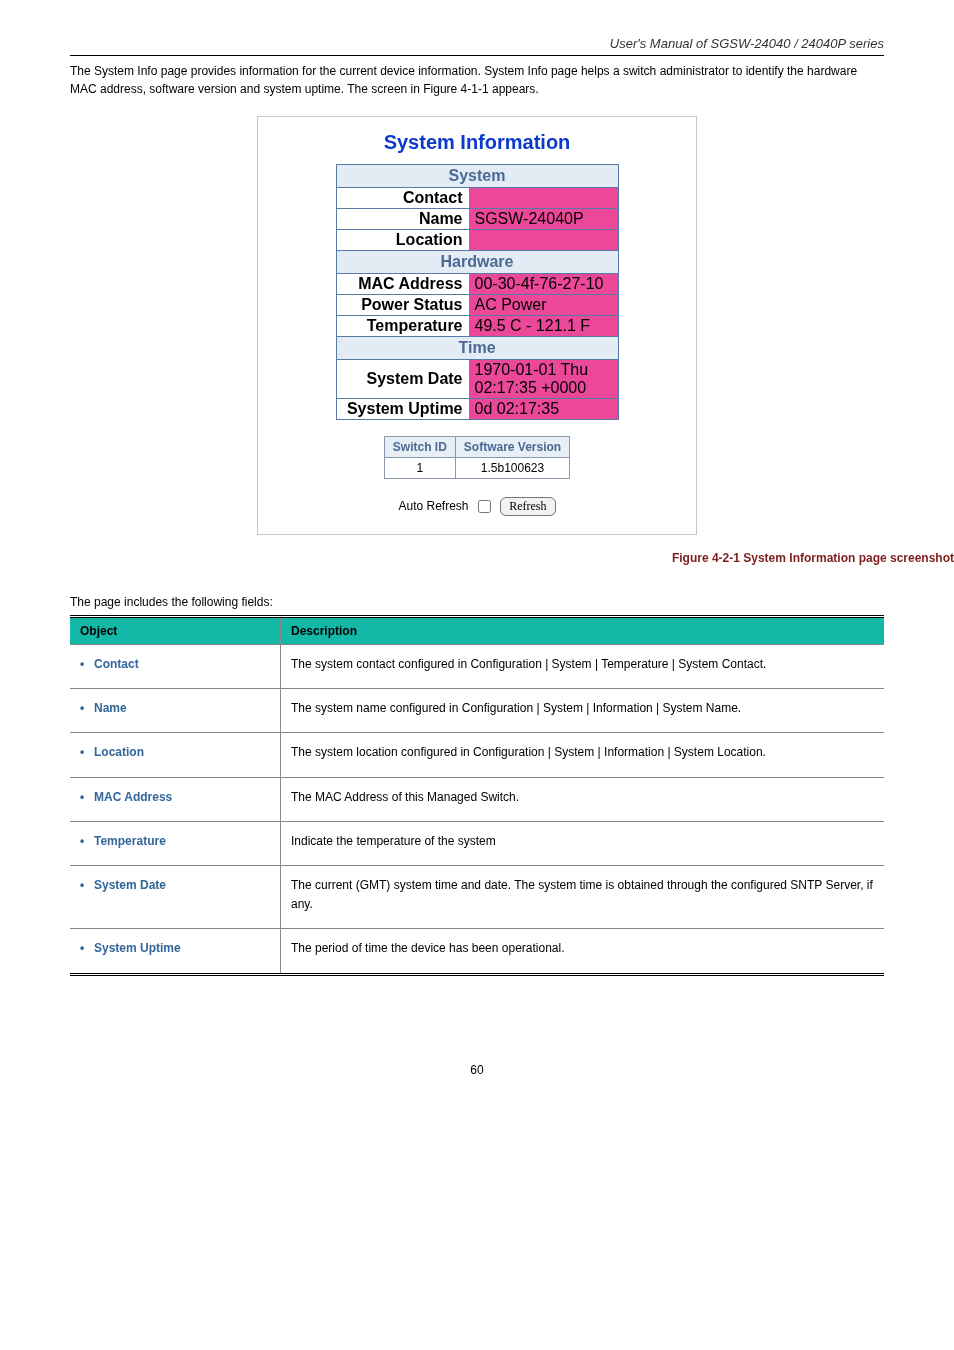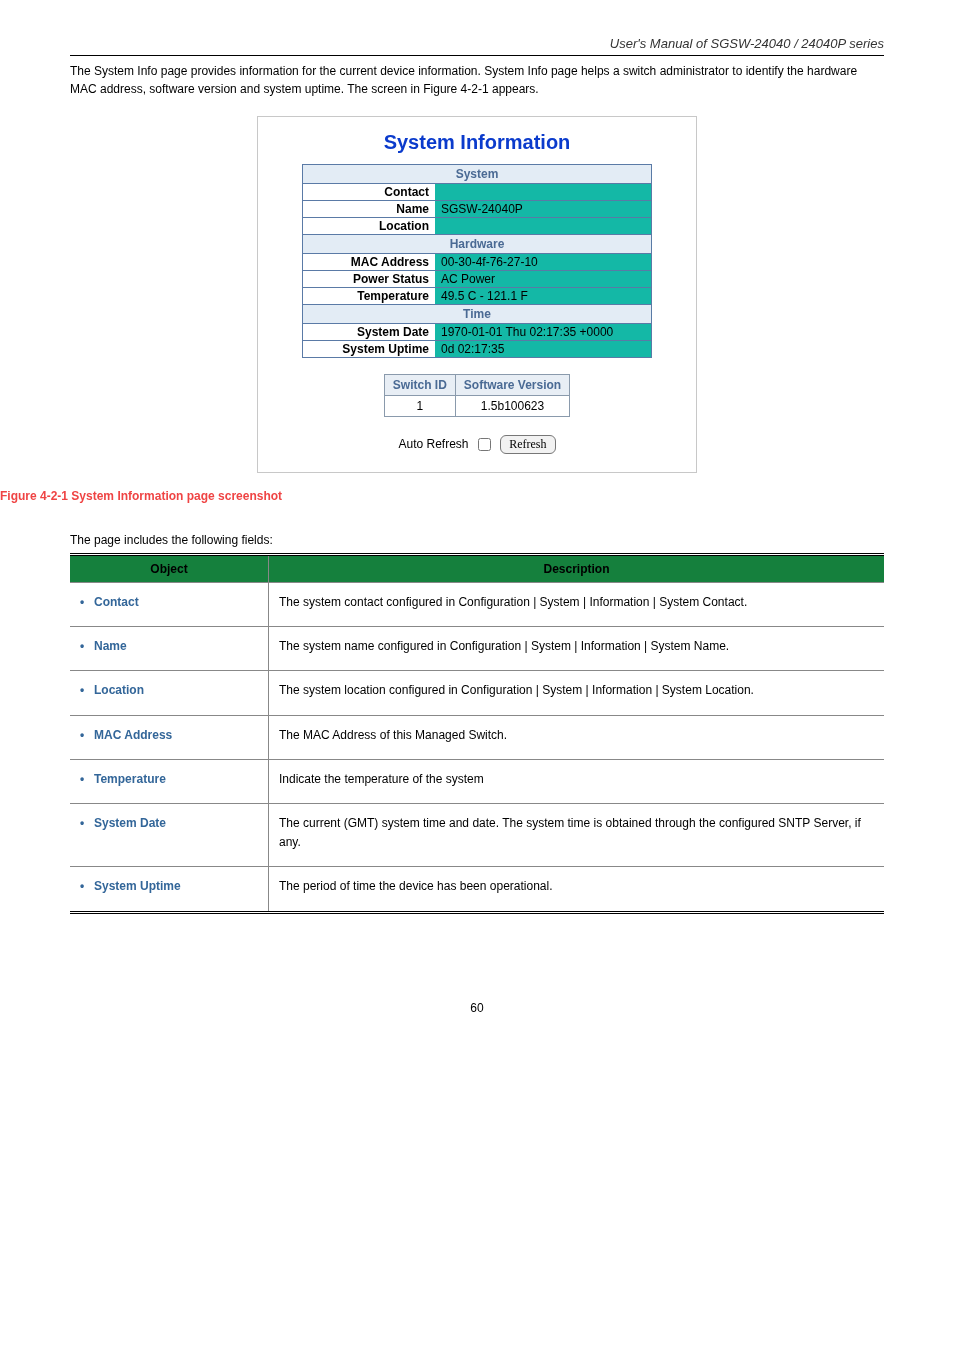--- a/index.html
+++ b/index.html
@@ -50,28 +50,28 @@
   .si-title {
     color: #0b3bcc;
     font-weight: bold;
     font-size: 20px;
     text-align: center;
     font-family: Arial, sans-serif;
     margin: 4px 0 10px 0;
   }
   table.si {
     border-collapse: collapse;
-    width: 350px;
+    width: 283px;
     margin: 0 auto;
-    font-size: 12px;
+    font-size: 16px;
   }
   table.si td {
     border: 1px solid #5a7aa6;
     padding: 1px 6px;
-    background: #14b8a6;
+    background: #ec4899;
     vertical-align: middle;
   }
   table.si td.hdr {
     background: #e3ecf5;
     color: #4a6a94;
     font-weight: bold;
     text-align: center;
     padding: 2px 0;
   }
   table.si td.lab {
@@ -115,46 +115,46 @@
   .btn-refresh {
     font-family: "Times New Roman", serif;
     font-size: 12px;
     padding: 1px 8px;
     border: 1px solid #777;
     border-radius: 6px;
     background: #f2f2f2;
     vertical-align: middle;
   }
   .fig-caption {
-    text-align: left;
-    font-size: 12px;
-    color: #ef4444;
+    text-align: right;
+    font-size: 12px;
+    color: #7f1d1d;
     margin: 16px 0 30px 0;
   }
   .para-after {
     font-size: 12px;
     margin: 0 70px 6px 70px;
   }
   
   .desc-wrap {
     margin: 6px 70px 0 70px;
     border-top: 3px double #000;
     border-bottom: 3px double #000;
   }
   table.desc {
     width: 100%;
     border-collapse: collapse;
     font-size: 12px;
   }
   table.desc th {
-    background: #15803d;
+    background: #14b8a6;
     color: #000;
     font-weight: bold;
-    text-align: center;
-    padding: 6px 4px;
+    text-align: left;
+    padding: 6px 10px;
     border-bottom: 1px solid #888;
   }
   table.desc th.c1 { width: 190px; border-right: 1px solid #888; }
   table.desc td {
     padding: 10px 10px 14px 10px;
     border-top: 1px solid #888;
     vertical-align: top;
     line-height: 1.6;
   }
   table.desc td.c1 {
@@ -175,21 +175,21 @@
   }
 </style>
 </head>
 <body>
 
 <div class="page">
 
   <div class="user-manual-header">User's Manual of SGSW-24040 / 24040P series</div>
   <hr class="hr-top">
 
-  <div class="section-intro">The System Info page provides information for the current device information. System Info page helps a switch administrator to identify the hardware MAC address, software version and system uptime. The screen in Figure 4-2-1 appears.</div>
+  <div class="section-intro">The System Info page provides information for the current device information. System Info page helps a switch administrator to identify the hardware MAC address, software version and system uptime. The screen in Figure 4-1-1 appears.</div>
 
   <div class="screenshot-wrap">
     <div class="si-title">System Information</div>
 
     <table class="si">
       <tbody>
           <tr>
             <td class="hdr" colspan="2">System</td>
           </tr>
       <tr>
@@ -263,21 +263,21 @@
 
   <div class="desc-wrap">
     <table class="desc">
       <tbody>
           <tr>
         <th class="c1">Object</th>
         <th>Description</th>
       </tr>
       <tr>
         <td class="c1"><span class="bullet">•</span><span>Contact</span></td>
-        <td>The system contact configured in Configuration | System | Information | System Contact.</td>
+        <td>The system contact configured in Configuration | System | Temperature | System Contact.</td>
       </tr>
       <tr>
         <td class="c1"><span class="bullet">•</span><span>Name</span></td>
         <td>The system name configured in Configuration | System | Information | System Name.</td>
       </tr>
       <tr>
         <td class="c1"><span class="bullet">•</span><span>Location</span></td>
         <td>The system location configured in Configuration | System | Information | System Location.</td>
       </tr>
       <tr>

